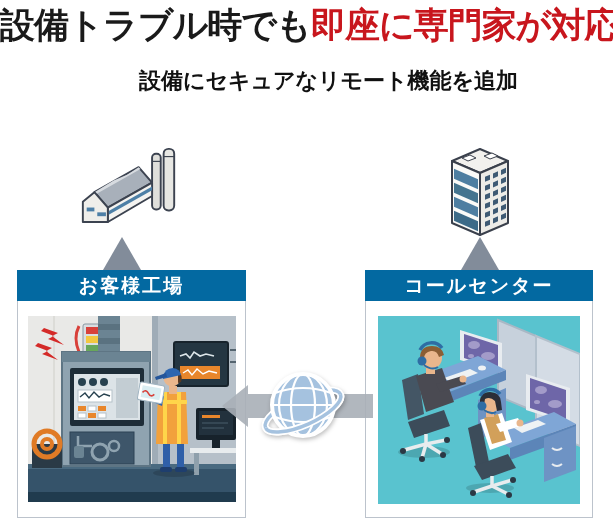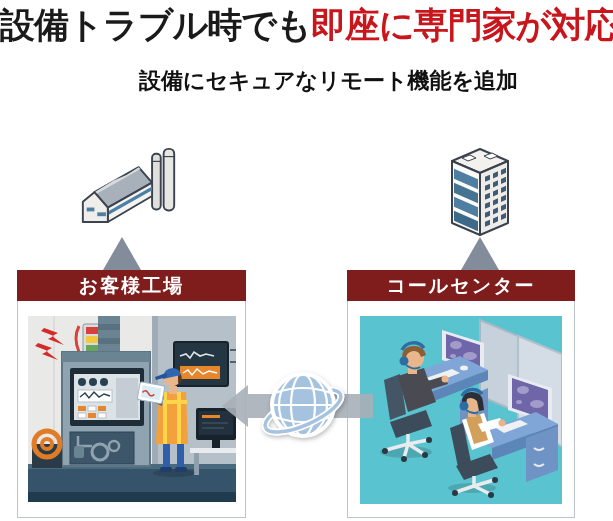--- a/index.html
+++ b/index.html
@@ -14,22 +14,22 @@
   .bldg{position:absolute;}
   .bldg.factory{left:80px;top:146px;}
   .bldg.office{left:440px;top:145px;}
   .pointer{position:absolute;width:0;height:0;top:237px;
            border-left:19px solid transparent;border-right:19px solid transparent;
            border-bottom:33px solid #828c9a;}
   .pointer.left{left:103px;}
   .pointer.right{left:461px;}
   .panel{position:absolute;top:270px;background:#fff;}
   .panel.left-panel{left:17px;width:229px;height:248px;}
-  .panel.right-panel{left:347px;width:228px;height:248px;}
-  .panel-header{height:31px;background:#7f1d1d;color:#fff;display:flex;
+  .panel.right-panel{left:365px;width:228px;height:248px;}
+  .panel-header{height:31px;background:#0369a1;color:#fff;display:flex;
                 align-items:center;justify-content:center;font-size:19px;
                 font-weight:bold;letter-spacing:2px;white-space:nowrap;}
   .panel-body{border:1px solid #bcc3cc;border-top:none;background:#fff;
               height:216px;display:flex;align-items:flex-start;justify-content:center;}
   .scene{margin-top:15px;display:block;}
   .arrow-wrap{position:absolute;left:218px;top:380px;width:160px;height:50px;}
   .globe{position:absolute;left:259px;top:365px;width:88px;height:88px;
          filter:drop-shadow(1px 2px 2px rgba(0,0,0,0.25));}
 </style>
 </head>

